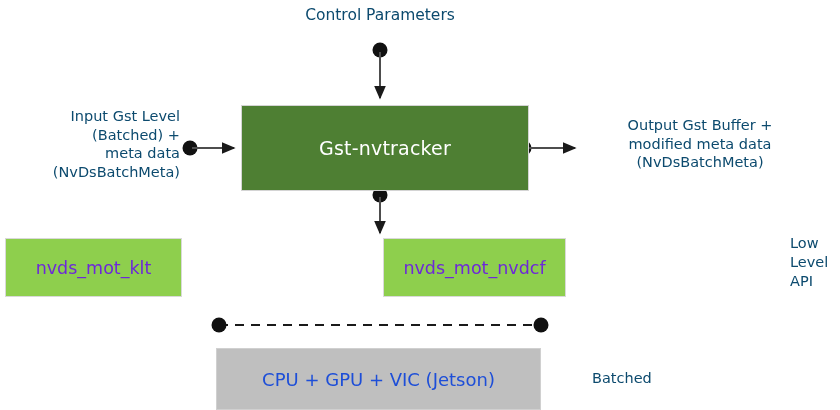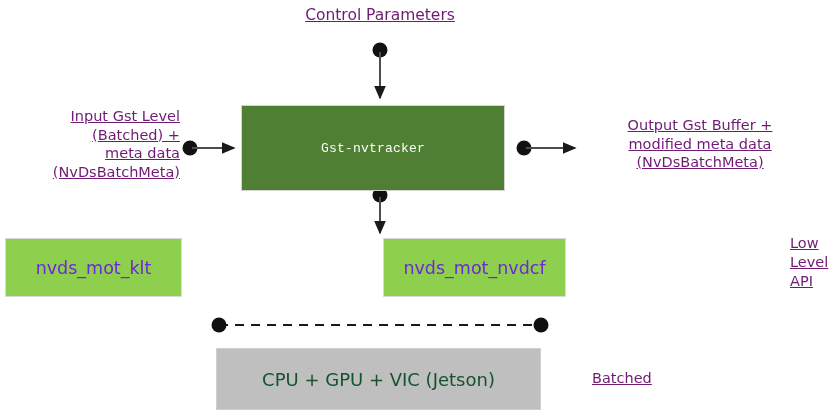--- a/index.html
+++ b/index.html
@@ -26,58 +26,56 @@
     position: absolute;
     box-sizing: border-box;
     display: flex;
     align-items: center;
     justify-content: center;
     text-align: center;
   }
   .main-box {
     left: 241px;
     top: 105px;
-    width: 264px;
+    width: 288px;
     height: 86px;
     background: #4e7f33;
     border: 1px solid #d4d4d4;
     color: #ffffff;
-    font-size: 13px;
+    font-size: 19px;
     letter-spacing: 0.2px;
-    font-family: Liberation Mono, monospace;
   }
   .ll-box {
     top: 238px;
     height: 59px;
     background: #8ecf4d;
     border: 1px solid #d9d9d9;
     color: #6d28d9;
     font-size: 17.5px;
   }
   .ll-box-0 { left: 5px;   width: 177px; }
   .ll-box-1 { left: 192px; width: 181px; }
   .ll-box-2 { left: 383px; width: 183px; }
   .ll-box-3 { left: 580px; width: 185px; }
   .hw-box {
     left: 216px;
     top: 348px;
     width: 325px;
     height: 62px;
     background: #bfbfbf;
     border: 1px solid #d0d0d0;
-    color: #14532d;
+    color: #1d4ed8;
     font-size: 18px;
   }
   .label {
     position: absolute;
-    color: #701a75;
+    color: #0c4a6e;
     font-size: 14.5px;
     line-height: 18.5px;
     white-space: pre-line;
-    text-decoration: underline;
   }
   .label-control {
     left: 280px;
     top: 6px;
     width: 200px;
     text-align: center;
     font-size: 15.5px;
   }
   .label-input {
     left: 30px;

